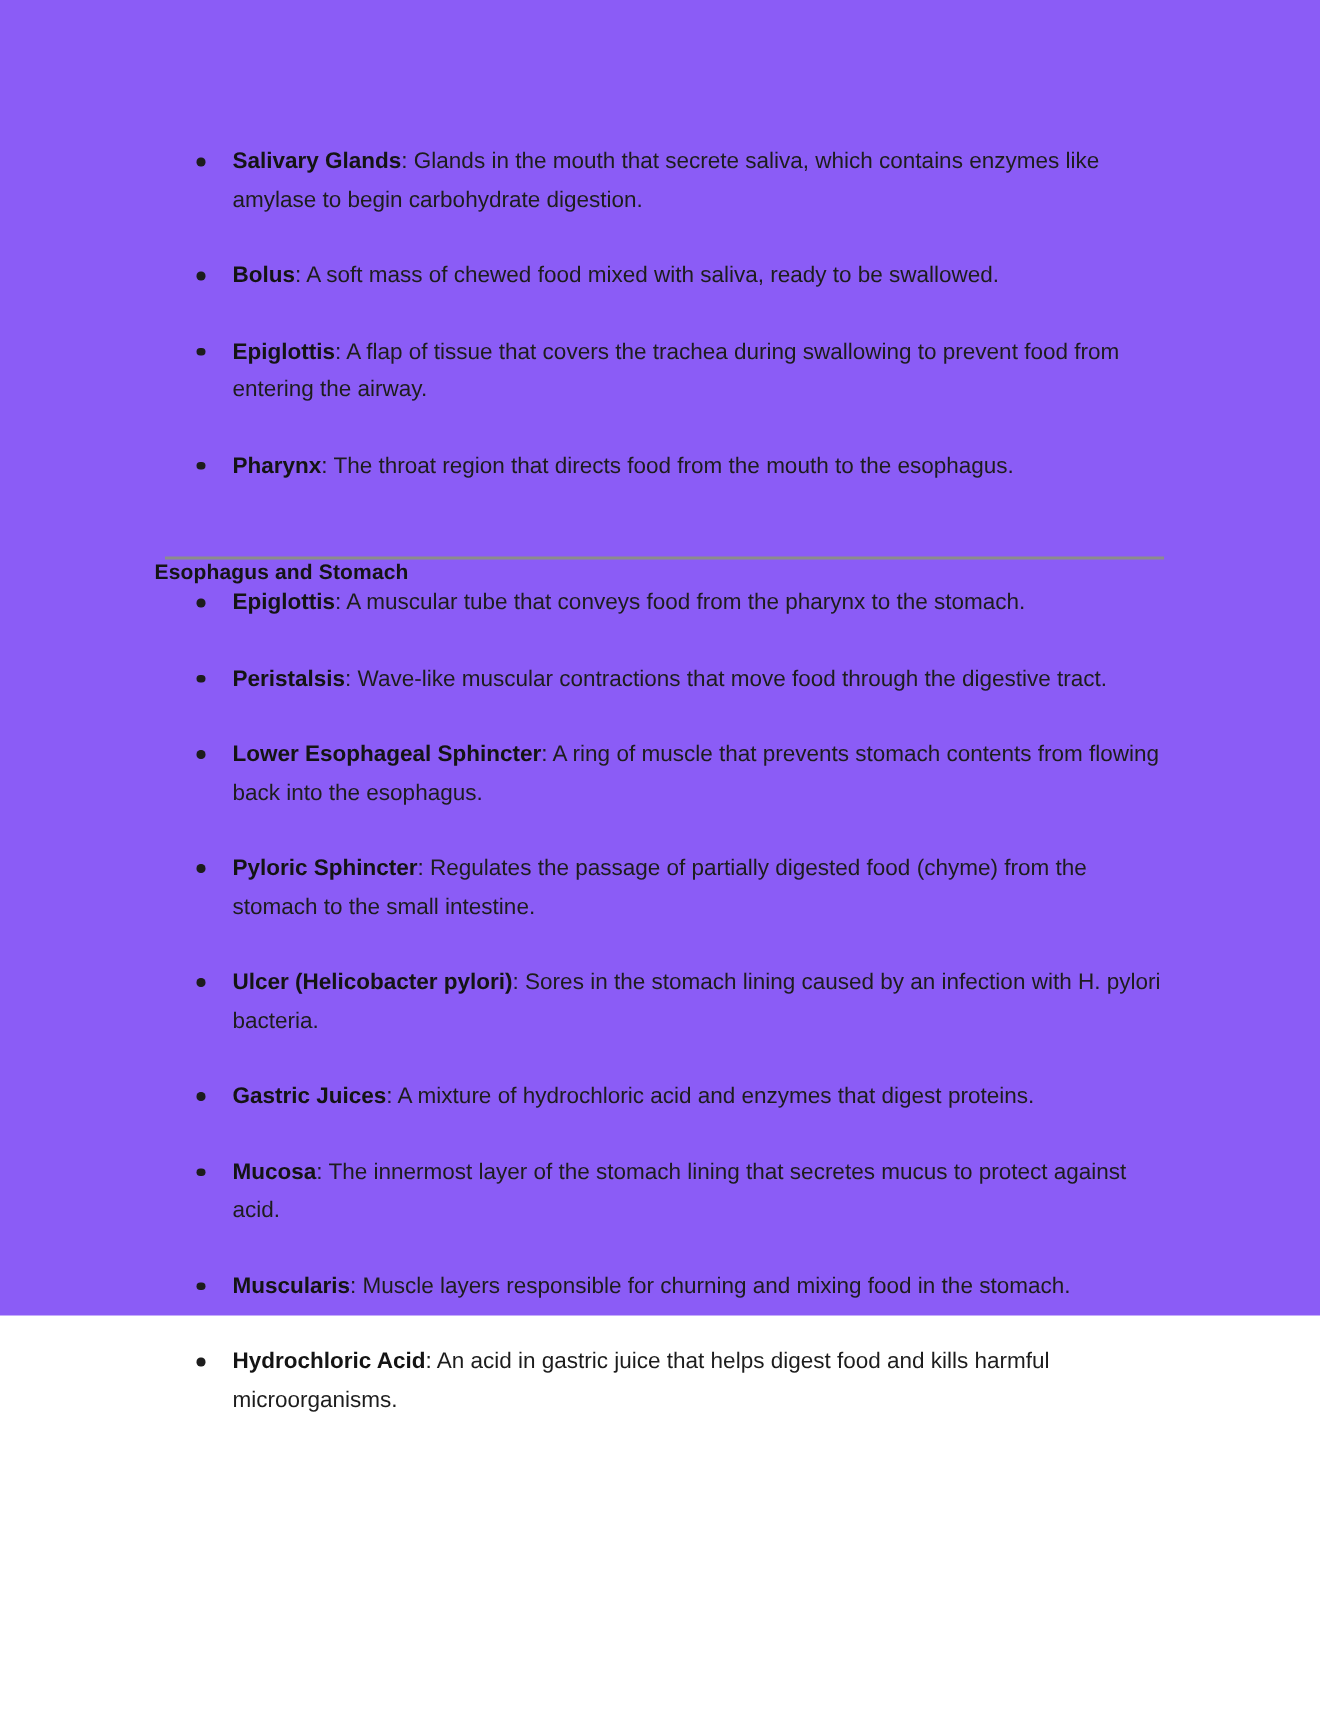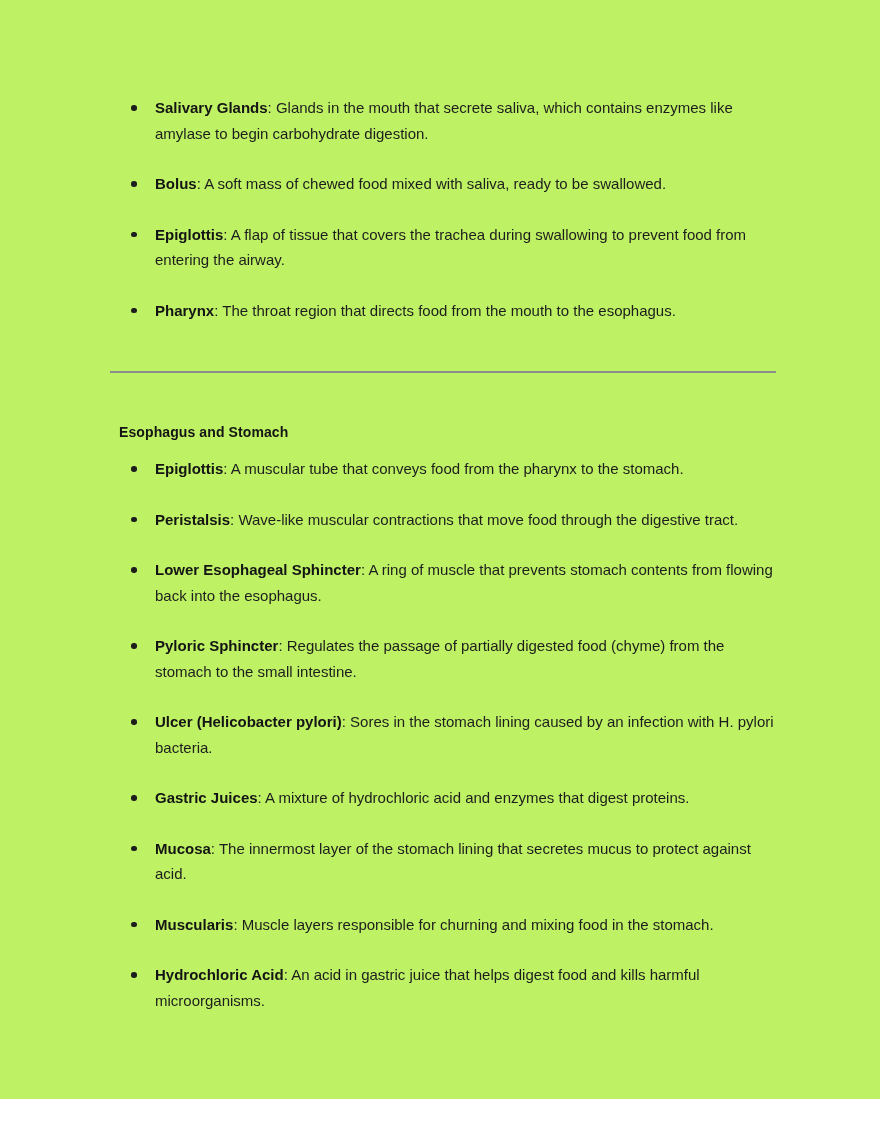--- a/index.html
+++ b/index.html
@@ -12,22 +12,22 @@
     width: 880px;
     height: 1139px;
     font-family: "Liberation Sans", sans-serif;
     color: #1a1a1a;
     -webkit-font-smoothing: antialiased;
     overflow: hidden;
   }
   .page {
     position: relative;
     width: 880px;
-    height: 1099px;
-    background: #bef264;
+    height: 877px;
+    background: #8b5cf6;
     box-sizing: border-box;
   }
   .content {
     position: absolute;
     left: 103px;
     top: 95px;
     width: 674px;
   }
 
   
@@ -81,22 +81,21 @@
     margin-left: 7px;
   }
   .divider-top-wrap { padding-top: 48px; }
   .divider-bottom-wrap { padding-top: 47px; }
 
   
   .section-heading {
     font-size: 14px;
     font-weight: bold;
     color: #141414;
-    margin: 16px;
-    padding-top: 35px;
+    margin: 0;
     padding-bottom: 0;
     letter-spacing: 0.1px;
   }
   .list-after-heading { margin-top: 27px; }
 </style>
 </head>
 <body>
 
 <div class="page">
   <div class="content">

